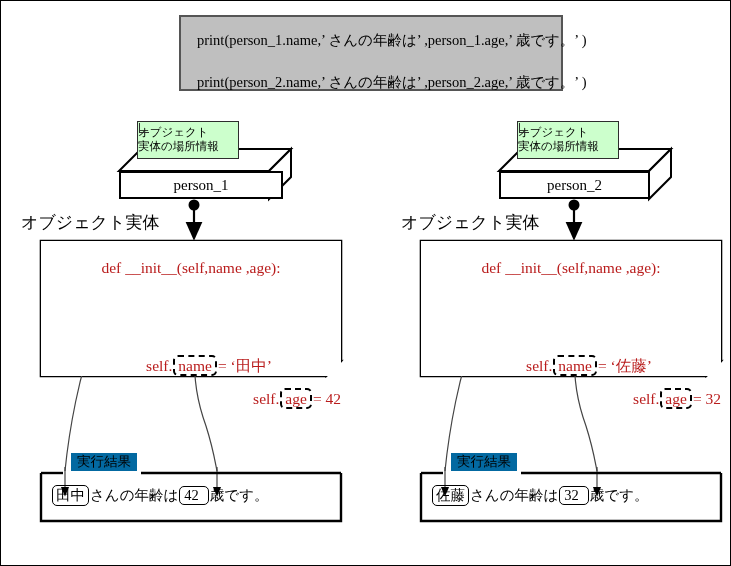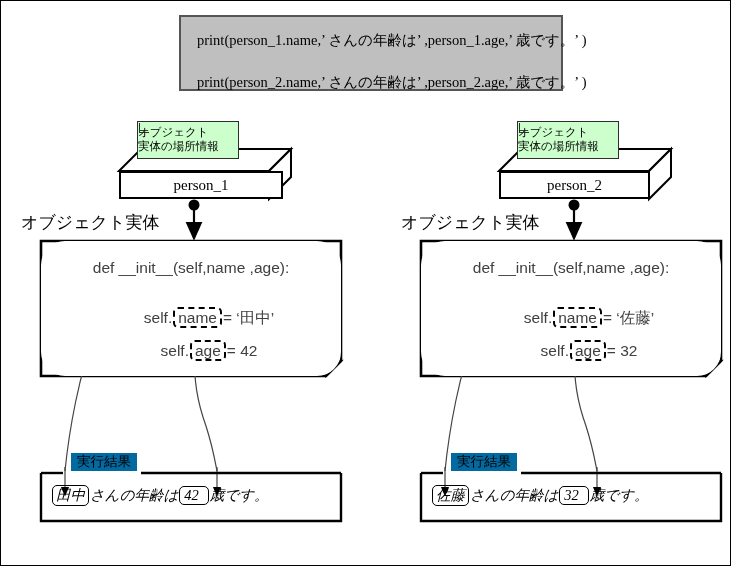--- a/index.html
+++ b/index.html
@@ -49,47 +49,47 @@
   
   .obj-label{
     font-family:"DejaVu Sans",sans-serif;font-size:17px;color:#000;white-space:nowrap;
   }
   .lbl-l{left:20px;top:210px;}
   .lbl-r{left:400px;top:210px;}
 
   
   .body-box{
     background:#fff;
-    font-family:Liberation Sans, sans-serif;color:#404040;border-radius:24px;
+    font-family:Liberation Serif, serif;color:#b91c1c;
   }
   .bb-l{left:40px;top:240px;width:300px;height:135px;}
   .bb-r{left:420px;top:240px;width:300px;height:135px;}
   .bb-def{position:absolute;left:0;top:18px;width:100%;text-align:center;font-size:15.5px;white-space:nowrap;}
   .bb-row{position:absolute;width:100%;font-size:15.5px;white-space:nowrap;text-align:center;}
   .bb-row.r1{top:66px;}
-  .bb-row.r2{top:99px;}
-  .bb-row .inner{display:inline-block;position:relative;padding-left:36px;}
+  .bb-row.r2{top:99px;text-align:right;}
+  .bb-row .inner{display:inline-block;position:relative;padding-left:36px;margin-top:48px;}
   .dash{
     display:inline-block;border:2px dashed #000;border-radius:5px;
     padding:0px 3px;margin:0 1px;line-height:17px;
   }
 
   
   .result{
     background:transparent;
   }
   .res-l{left:40px;top:462px;width:300px;height:58px;}
   .res-r{left:420px;top:462px;width:300px;height:58px;}
   .res-legend{
     position:absolute;left:30px;top:-10px;background:#0369a1;padding:0 6px;
     font-family:"DejaVu Sans",sans-serif;font-size:13.5px;color:#000;white-space:nowrap;
   }
   .res-text{
     position:absolute;left:10px;top:22px;
-    font-family:"DejaVu Sans",sans-serif;font-size:14.5px;color:#000;white-space:nowrap;font-style:italic;
+    font-family:"DejaVu Sans",sans-serif;font-size:14.5px;color:#000;white-space:nowrap;
   }
   .pill{
     display:inline-block;border:1.5px solid #000;border-radius:5px;
     padding:0 3px;margin:0 1px;font-family:"DejaVu Sans",sans-serif;
   }
   .pill.num{font-family:"Liberation Serif",serif;padding:0 9px 0 4px;}
 </style>
 </head>
 <body>
 

